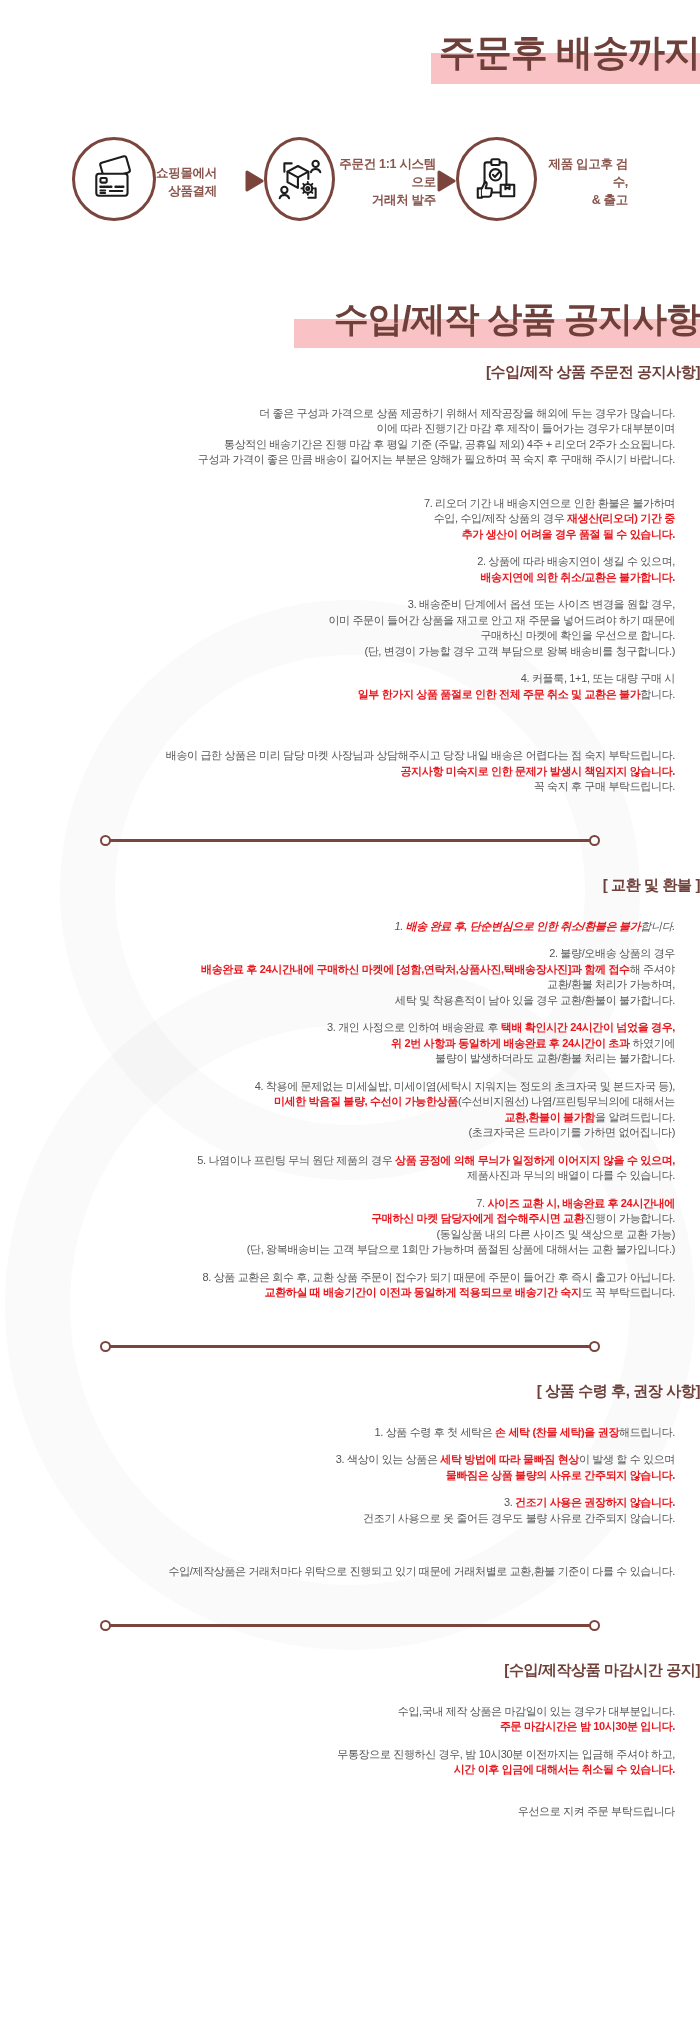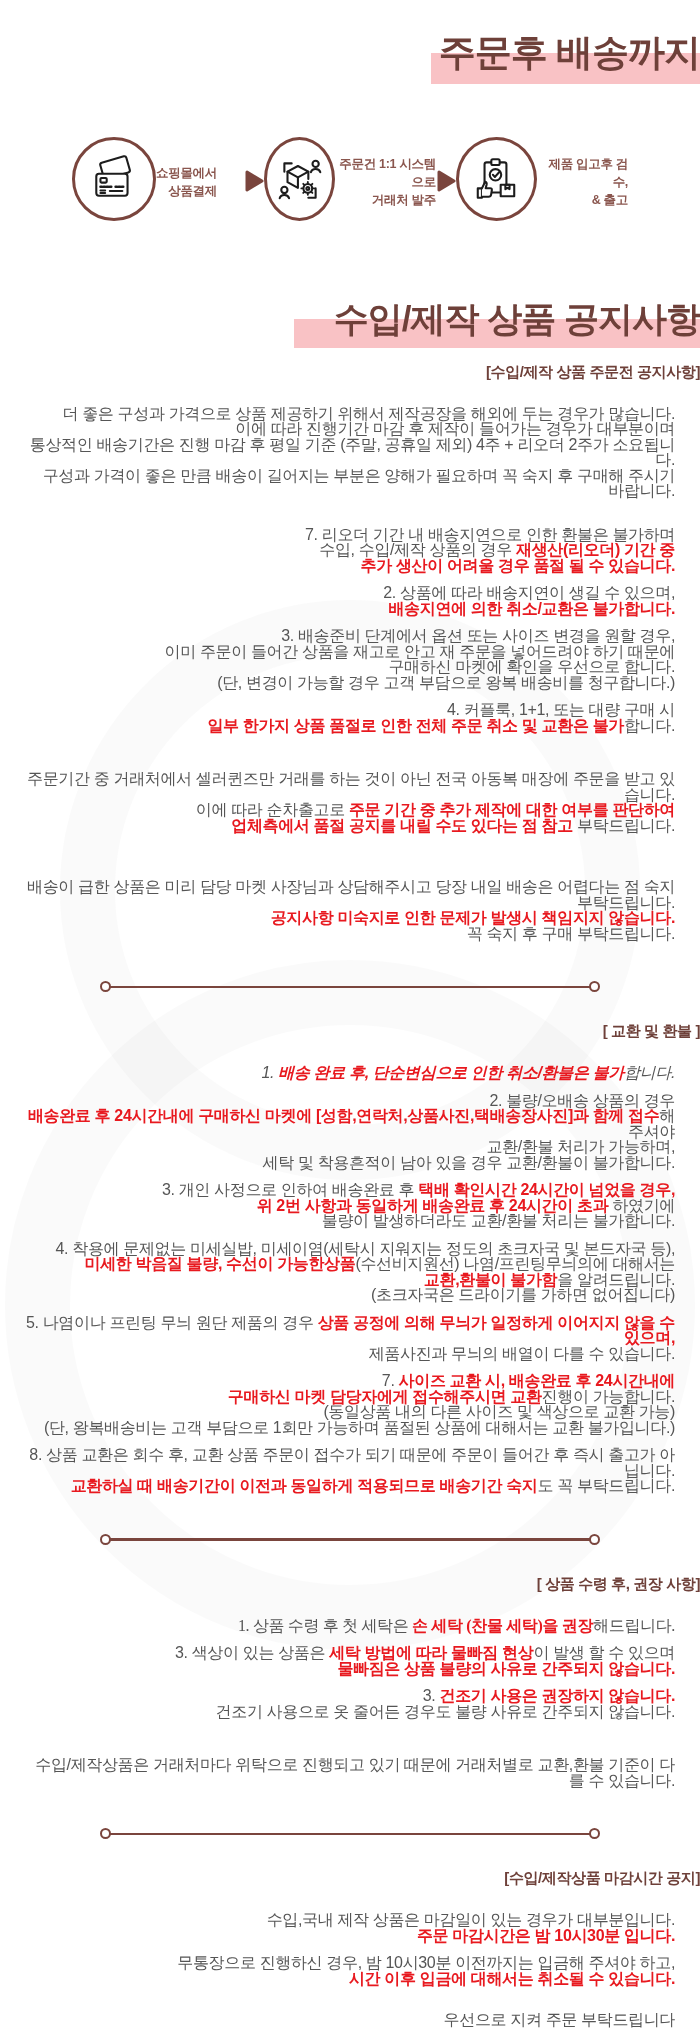--- a/index.html
+++ b/index.html
@@ -35,21 +35,21 @@
   .process{display:flex;justify-content:center;align-items:flex-start;margin-top:62px;}
   .step{width:172px;display:flex;align-items:center;}
   .circle{width:84px;height:84px;border:3.5px solid var(--brown);border-radius:50%;display:flex;align-items:center;justify-content:center;background:#fff;box-sizing:border-box;}
   .circle svg{width:50px;height:50px;}
   .arrow{margin-top:32px;display:flex;align-items:center;}
   .step-label{margin-top:9px;font-size:12.5px;line-height:1.42;color:var(--brown-label);font-weight:600;letter-spacing:-0.3px;}
 
   
   .sections{margin-top:24px;}
   .sec-header{font-size:15px;font-weight:800;color:var(--brown-dark);margin:0 0 24px;letter-spacing:-0.4px;}
-  .block{margin:12px auto 0;max-width:650px;font-size:16px;line-height:15.5px;color:var(--gray);letter-spacing:-0.35px;}
+  .block{margin:12px auto 0;max-width:650px;font-size:11px;line-height:15.5px;color:var(--gray);letter-spacing:-0.35px;}
   .block:first-of-type{margin-top:0;}
   .block .red{color:var(--red);font-weight:700;}
   .divider{display:flex;align-items:center;width:500px;margin:40px auto 30px;}
   .divider .dot{width:7px;height:7px;border:2.5px solid var(--brown);border-radius:50%;background:#fff;flex:0 0 auto;}
   .divider .line{flex:1;height:2.5px;background:var(--brown);margin:0 -1px;}
 </style>
 </head>
 <body>
 
 <div class="page">
@@ -132,21 +132,20 @@
     <h2 class="big-title"><span class="hl hl-wide">수입/제작 상품 공지사항</span></h2>
 
     <div class="sections">
         <section>
           <h3 class="sec-header">[수입/제작 상품 주문전 공지사항]</h3>
           <p class="block" style="margin-top: 0px;"><span>더 좋은 구성과 가격으로 상품 제공하기 위해서 제작공장을 해외에 두는 경우가 많습니다.</span><br><span>이에 따라 진행기간 마감 후 제작이 들어가는 경우가 대부분이며</span><br><span>통상적인 배송기간은 진행 마감 후 평일 기준 (주말, 공휴일 제외) 4주 + 리오더 2주가 소요됩니다.</span><br><span>구성과 가격이 좋은 만큼 배송이 길어지는 부분은 양해가 필요하며 꼭 숙지 후 구매해 주시기 바랍니다.</span></p>
           <p class="block" style="margin-top: 28px;"><span>7. 리오더 기간 내 배송지연으로 인한 환불은 불가하며</span><br><span>수입, 수입/제작 상품의 경우 </span><span class="red">재생산(리오더) 기간 중</span><br><span class="red">추가 생산이 어려울 경우 품절 될 수 있습니다.</span></p>
           <p class="block"><span>2. 상품에 따라 배송지연이 생길 수 있으며,</span><br><span class="red">배송지연에 의한 취소/교환은 불가합니다.</span></p>
           <p class="block"><span>3. 배송준비 단계에서 옵션 또는 사이즈 변경을 원할 경우,</span><br><span>이미 주문이 들어간 상품을 재고로 안고 재 주문을 넣어드려야 하기 때문에</span><br><span>구매하신 마켓에 확인을 우선으로 합니다.</span><br><span>(단, 변경이 가능할 경우 고객 부담으로 왕복 배송비를 청구합니다.)</span></p>
           <p class="block"><span>4. 커플룩, 1+1, 또는 대량 구매 시</span><br><span class="red">일부 한가지 상품 품절로 인한 전체 주문 취소 및 교환은 불가</span><span>합니다.</span></p>
-          <p class="block" style="margin-top: 38px;"><span>주문기간 중 거래처에서 셀러퀸즈만 거래를 하는 것이 아닌 전국 아동복 매장에 주문을 받고 있습니다.</span><br><span>이에 따라 순차출고로 </span><span class="red">주문 기간 중 추가 제작에 대한 여부를 판단하여</span><br><span class="red">업체측에서 품절 공지를 내릴 수도 있다는 점 참고</span><span> 부탁드립니다.</span></p>
           <p class="block" style="margin-top: 46px;"><span>배송이 급한 상품은 미리 담당 마켓 사장님과 상담해주시고 당장 내일 배송은 어렵다는 점 숙지 부탁드립니다.</span><br><span class="red">공지사항 미숙지로 인한 문제가 발생시 책임지지 않습니다.</span><br><span>꼭 숙지 후 구매 부탁드립니다.</span></p>
         </section>
         <div class="divider">
           <span class="dot"></span>
           <span class="line"></span>
           <span class="dot"></span>
         </div>
         <section>
           <h3 class="sec-header">[ 교환 및 환불 ]</h3>
           <p class="block" style="margin-top: 0px; font-style: italic;"><span>1. </span><span class="red">배송 완료 후, 단순변심으로 인한 취소/환불은 불가</span><span>합니다.</span></p>
@@ -157,21 +156,21 @@
           <p class="block"><span>7. </span><span class="red">사이즈 교환 시, 배송완료 후 24시간내에</span><br><span class="red">구매하신 마켓 담당자에게 접수해주시면 교환</span><span>진행이 가능합니다.</span><br><span>(동일상품 내의 다른 사이즈 및 색상으로 교환 가능)</span><br><span>(단, 왕복배송비는 고객 부담으로 1회만 가능하며 품절된 상품에 대해서는 교환 불가입니다.)</span></p>
           <p class="block"><span>8. 상품 교환은 회수 후, 교환 상품 주문이 접수가 되기 때문에 주문이 들어간 후 즉시 출고가 아닙니다.</span><br><span class="red">교환하실 때 배송기간이 이전과 동일하게 적용되므로 배송기간 숙지</span><span>도 꼭 부탁드립니다.</span></p>
         </section>
         <div class="divider">
           <span class="dot"></span>
           <span class="line"></span>
           <span class="dot"></span>
         </div>
         <section>
           <h3 class="sec-header">[ 상품 수령 후, 권장 사항]</h3>
-          <p class="block" style="margin-top: 0px; font-family: Liberation Serif, serif;"><span>1. 상품 수령 후 첫 세탁은 </span><span class="red">손 세탁 (찬물 세탁)을 권장</span><span>해드립니다.</span></p>
+          <p class="block" style="margin-top: 0px;"><span>1. 상품 수령 후 첫 세탁은 </span><span class="red">손 세탁 (찬물 세탁)을 권장</span><span>해드립니다.</span></p>
           <p class="block"><span>3. 색상이 있는 상품은 </span><span class="red">세탁 방법에 따라 물빠짐 현상</span><span>이 발생 할 수 있으며</span><br><span class="red">물빠짐은 상품 불량의 사유로 간주되지 않습니다.</span></p>
           <p class="block"><span>3. </span><span class="red">건조기 사용은 권장하지 않습니다.</span><br><span>건조기 사용으로 옷 줄어든 경우도 불량 사유로 간주되지 않습니다.</span></p>
           <p class="block" style="margin-top: 38px;"><span>수입/제작상품은 거래처마다 위탁으로 진행되고 있기 때문에 거래처별로 교환,환불 기준이 다를 수 있습니다.</span></p>
         </section>
         <div class="divider">
           <span class="dot"></span>
           <span class="line"></span>
           <span class="dot"></span>
         </div>
         <section>

